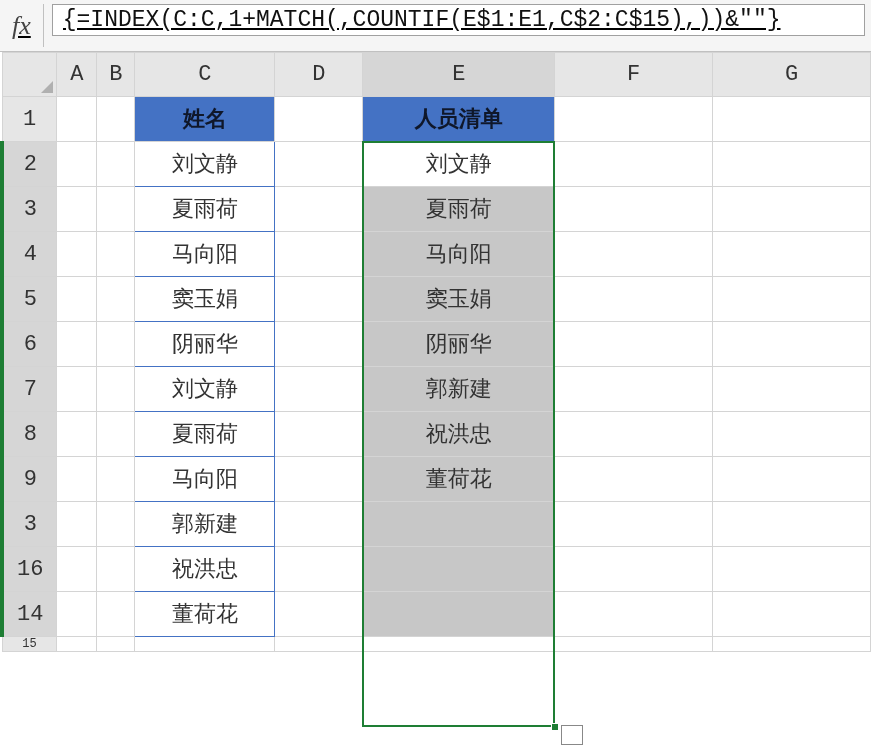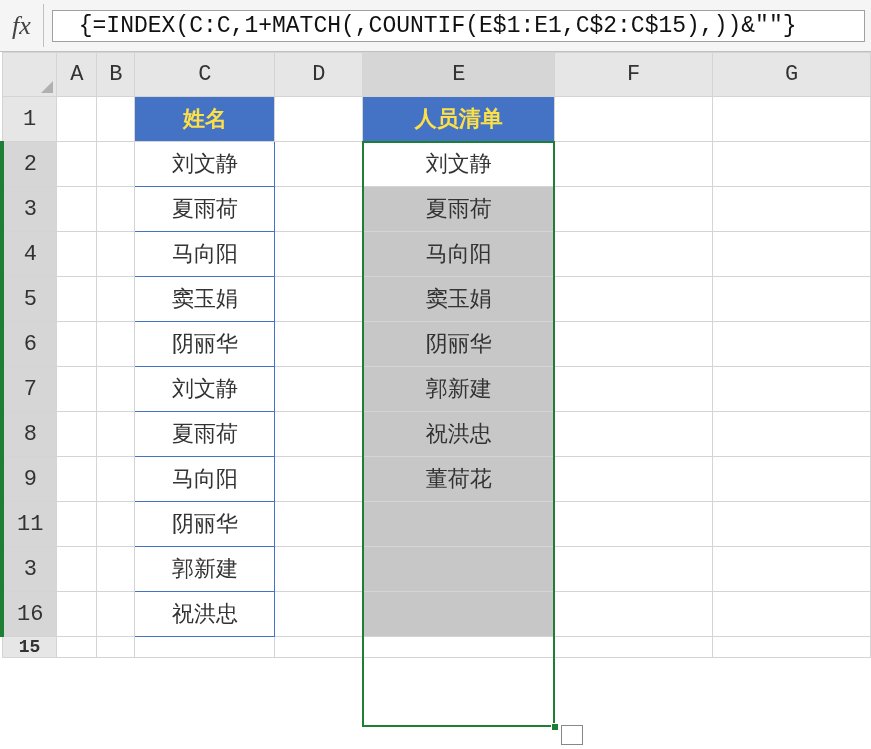--- a/index.html
+++ b/index.html
@@ -7,43 +7,43 @@
   font-family: "Microsoft YaHei", "SimSun", Arial, sans-serif;
   background: #fff;
   overflow: hidden;
   width: 871px;
   height: 749px;
 }
 
 
 .formula-bar {
   display: flex;
-  align-items: center;
   height: 52px;
   border-bottom: 1px solid #c0c0c0;
   background: #f5f5f5;
   padding: 4px 6px;
+  text-decoration: underline;
 }
 .fx-label {
   font-style: italic;
   font-family: "Times New Roman", serif;
   font-size: 26px;
   padding: 0 12px 0 6px;
   color: #444;
   border-right: 1px solid #c0c0c0;
   height: 100%;
   display: flex;
   align-items: center;
 }
 .formula-input {
   flex: 1;
   height: 32px;
   border: 1px solid #a0a0a0;
   background: #fff;
-  padding: 0 26px;
+  padding: 0 10px;
   font-family: "Courier New", monospace;
   font-size: 23px;
   color: #111;
   margin-left: 8px;
 }
 
 
 .grid-wrapper { position: relative; }
 
 table.sheet {
@@ -106,21 +106,21 @@
   border-left: 4px solid #1e7e34;
 }
 
 
 td.cell {
   background: #fff;
   height: 45px;
 }
 td.cell.header-blue {
   background: #4472c4;
-  color: #fde047;
+  color: #0f172a;
   font-weight: bold;
 }
 td.cell.c-col {
   border-left: 1px solid #4472c4;
   border-right: 1px solid #4472c4;
   border-bottom: 1px solid #4472c4;
 }
 td.cell.sel-fill {
   background: #c7c7c7;
 }
@@ -267,51 +267,51 @@
           <th class="rowhead sel-row">9</th>
           <td class="cell col-A"></td>
           <td class="cell col-B"></td>
           <td class="cell col-C c-col">马向阳</td>
           <td class="cell col-D"></td>
           <td class="cell col-E sel-fill">董荷花</td>
           <td class="cell col-F"></td>
           <td class="cell col-G"></td>
         </tr>
         <tr>
-          <th class="rowhead sel-row">11</th>
-          <td class="cell col-A"></td>
-          <td class="cell col-B"></td>
-          <td class="cell col-C c-col">阴丽华</td>
+          <th class="rowhead sel-row">3</th>
+          <td class="cell col-A"></td>
+          <td class="cell col-B"></td>
+          <td class="cell col-C c-col">郭新建</td>
           <td class="cell col-D"></td>
           <td class="cell col-E sel-fill"></td>
           <td class="cell col-F"></td>
           <td class="cell col-G"></td>
         </tr>
         <tr>
-          <th class="rowhead sel-row">3</th>
-          <td class="cell col-A"></td>
-          <td class="cell col-B"></td>
-          <td class="cell col-C c-col">郭新建</td>
+          <th class="rowhead sel-row">16</th>
+          <td class="cell col-A"></td>
+          <td class="cell col-B"></td>
+          <td class="cell col-C c-col">祝洪忠</td>
           <td class="cell col-D"></td>
           <td class="cell col-E sel-fill"></td>
           <td class="cell col-F"></td>
           <td class="cell col-G"></td>
         </tr>
         <tr>
-          <th class="rowhead sel-row">16</th>
-          <td class="cell col-A"></td>
-          <td class="cell col-B"></td>
-          <td class="cell col-C c-col">祝洪忠</td>
+          <th class="rowhead sel-row">14</th>
+          <td class="cell col-A"></td>
+          <td class="cell col-B"></td>
+          <td class="cell col-C c-col">董荷花</td>
           <td class="cell col-D"></td>
           <td class="cell col-E sel-fill"></td>
           <td class="cell col-F"></td>
           <td class="cell col-G"></td>
         </tr>
         <tr>
-          <th class="rowhead" style="height: 14px; font-size: 18px; font-weight: bold;">15</th>
+          <th class="rowhead" style="height: 14px; font-size: 12px;">15</th>
           <td class="cell col-A" style="height: 14px;"></td>
           <td class="cell col-B" style="height: 14px;"></td>
           <td class="cell col-C" style="height: 14px;"></td>
           <td class="cell col-D" style="height: 14px;"></td>
           <td class="cell col-E" style="height: 14px;"></td>
           <td class="cell col-F" style="height: 14px;"></td>
           <td class="cell col-G" style="height: 14px;"></td>
         </tr>
       </tbody>
 </table>

